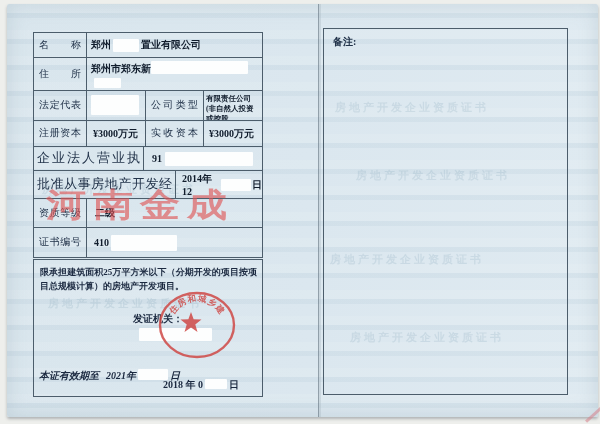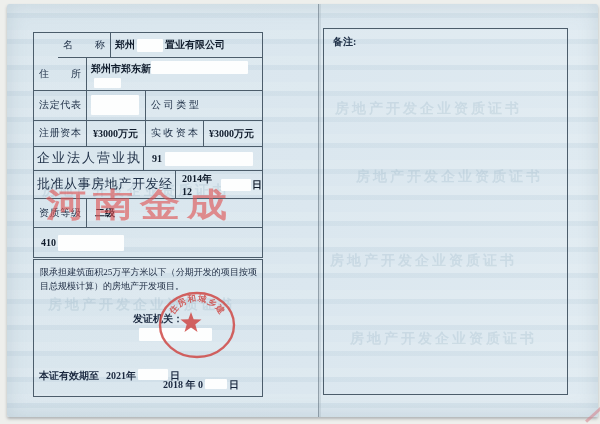--- a/index.html
+++ b/index.html
@@ -16,21 +16,21 @@
       linear-gradient(90deg,#d7e4ec 0%,#d9e6ee 52%,#dde9f0 100%);
     box-shadow: inset 0 0 20px rgba(110,135,152,.22), 0 2px 3px rgba(60,70,80,.35);
     border-radius:2px;
   }
   .fold-line{
     position:absolute;left:318px;top:4px;bottom:7px;width:3px;
     background:linear-gradient(90deg, rgba(84,100,113,.55) 0 1px, rgba(160,175,185,.30) 1px 3px);
   }
   
   .ghost{
-    position:absolute;font-size:14px;letter-spacing:3px;white-space:nowrap;
+    position:absolute;font-size:11px;letter-spacing:3px;white-space:nowrap;
     color:rgba(125,158,182,.20);font-weight:bold;pointer-events:none;
   }
   
   .cert-table{
     position:absolute;left:33px;top:32px;width:230px;
     border:1px solid #4c5d6b; box-sizing:border-box;
   }
   .tr{display:flex;box-sizing:border-box;border-bottom:1px solid #4c5d6b;}
   .tr:last-child{border-bottom:none;}
   .tc{box-sizing:border-box;border-right:1px solid #4c5d6b;overflow:hidden;}
@@ -40,49 +40,49 @@
     text-align:justify;text-align-last:justify;text-justify:inter-character;
   }
   .lab.small{font-size:13px;padding:0 3px;}
   .val{
     font-weight:bold;color:#101c2c;font-size:10px;
     display:flex;align-items:center;flex-wrap:wrap;
   }
   .w-lab{width:53px;}
   .redact{display:inline-block;background:#fdfefe;border-radius:1px;}
   
-  .r1{height:25px;margin-left:24px;} .r1 .lab{line-height:23px;}
+  .r1{height:25px;} .r1 .lab{line-height:23px;}
   .r2{height:33px;} .r2 .lab{line-height:31px;}
   .r3{height:30px;} .r3 .lab{line-height:28px;}
   .r4{height:26px;} .r4 .lab{line-height:24px;}
   .r5{height:24px;} .r5 .lab{line-height:22px;}
   .r6{height:28px;} .r6 .lab{line-height:26px;}
   .r7{height:29px;} .r7 .lab{line-height:27px;}
   .r8{height:29px;} .r8 .lab{line-height:27px;}
   .company-type-val{
     font-size:7.5px;line-height:10px;padding:3px 2px;display:block;
     font-weight:bold;color:#101c2c;
   }
   .addr-cell{display:block;padding:3px 0 0 4px;}
   .addr-line2{margin:2px 0 0 3px;}
   
   .lower-box{
     position:absolute;left:33px;top:259px;width:230px;height:138px;
     border:1px solid #4c5d6b;box-sizing:border-box;
   }
   .note-text{
     position:absolute;left:6px;right:5px;top:5px;
-    font-size:9px;line-height:14px;font-weight:normal;color:#1b2940;
+    font-size:9px;line-height:14px;font-weight:bold;color:#1b2940;
     text-align:justify;
   }
   .issuer-label{position:absolute;left:99px;top:52px;font-size:10px;font-weight:bold;color:#1b2940;text-align:center;}
   .issuer-redact{position:absolute;left:105px;top:68px;width:73px;height:13px;}
   .date-line{position:absolute;left:129px;top:82px;font-size:10px;font-weight:bold;color:#1b2940;margin-top:36px;}
   .date-line .redact{width:22px;height:10px;vertical-align:-1px;margin:0 2px;}
-  .valid-line{position:absolute;left:5px;top:109px;font-size:10px;font-weight:bold;color:#1b2940;}
+  .valid-line{position:absolute;left:5px;top:109px;font-size:10px;font-weight:bold;color:#1b2940;font-style:italic;}
   .valid-line .year{margin-left:7px;}
   .valid-line .redact{width:30px;height:11px;vertical-align:-1px;margin:0 2px;}
   
   .seal{position:absolute;left:155px;top:288px;width:86px;height:74px;opacity:.85;}
   
   .watermark{
     position:absolute;left:46px;top:189px;width:190px;
     font-size:40px;line-height:40px;font-weight:bold;letter-spacing:7px;
     color:rgba(222,80,80,.62);white-space:nowrap;
     transform:scaleY(.82);transform-origin:top left;
@@ -134,20 +134,21 @@
       <div class="addr-line2"><span class="redact" style="width:27px;height:10px;"></span></div>
     </div>
   </div>
 
   <div class="tr r3">
     <div class="tc lab w-lab">法定代表人</div>
     <div class="tc" style="width:59px;padding:4px 0 0 4px;">
       <span class="redact" style="width:48px;height:20px;"></span>
     </div>
     <div class="tc lab" style="width:58px;">公司类型</div>
+    <div class="tc company-type-val" style="flex:1;">有限责任公司(非自然人投资或控股</div>
   </div>
 
   <div class="tr r4">
     <div class="tc lab w-lab">注册资本</div>
     <div class="tc val" style="width:59px;padding-left:6px;">¥3000万元</div>
     <div class="tc lab" style="width:58px;">实收资本</div>
     <div class="tc val" style="flex:1;padding-left:5px;">¥3000万元</div>
   </div>
 
   <div class="tr r5">
@@ -166,20 +167,21 @@
       <span>日</span>
     </div>
   </div>
 
   <div class="tr r7">
     <div class="tc lab w-lab">资质等级</div>
     <div class="tc val" style="flex:1;padding-left:8px;">二级</div>
   </div>
 
   <div class="tr r8">
+    <div class="tc lab w-lab">证书编号</div>
     <div class="tc val" style="flex:1;padding-left:7px;">
       <span>410</span>
       <span class="redact" style="width:66px;height:16px;margin-left:2px;"></span>
     </div>
   </div>
 </div>
 
 <div class="lower-box">
   <div class="note-text">限承担建筑面积25万平方米以下（分期开发的项目按项目总规模计算）的房地产开发项目。</div>
   <div class="issuer-label">发证机关：</div>

